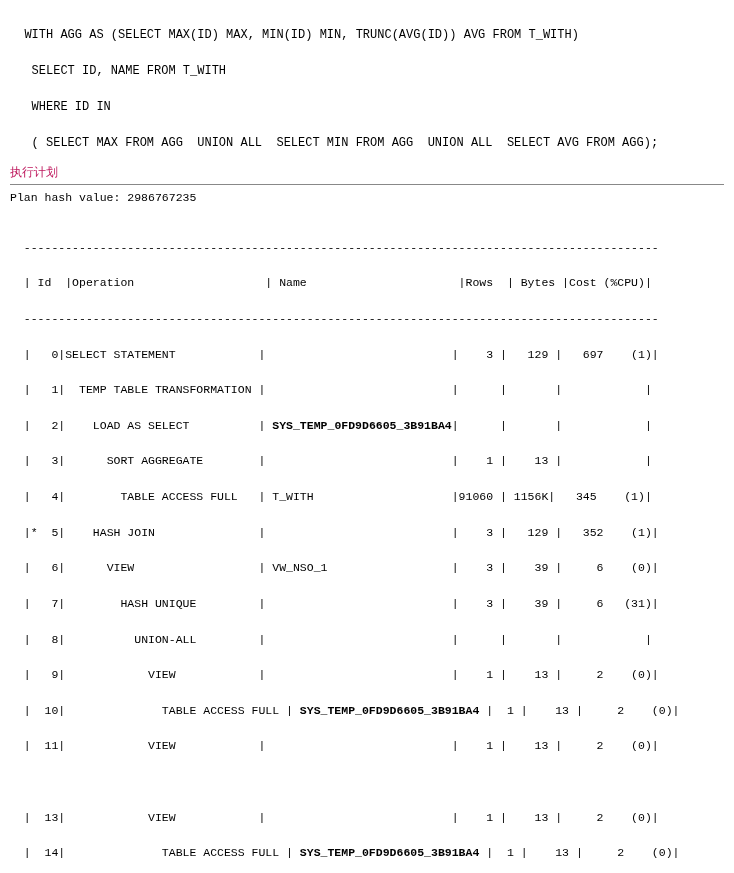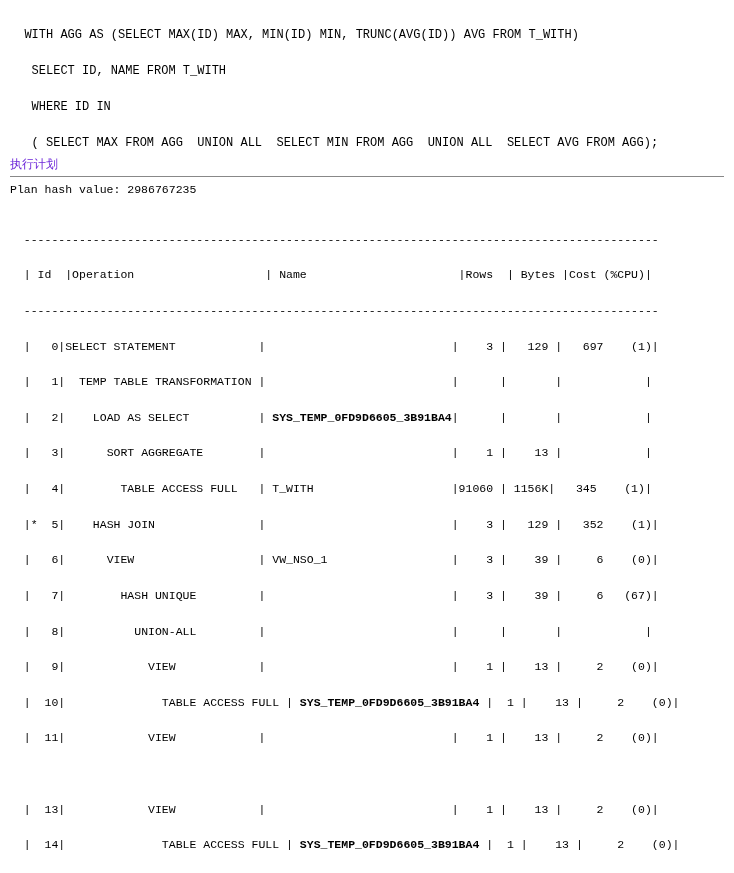--- a/index.html
+++ b/index.html
@@ -8,26 +8,26 @@
       font-family: 'Courier New', Courier, monospace;
       font-size: 12px;
       color: #000000;
       padding: 8px 10px;
       width: 734px;
       min-height: 873px;
     }
     .sql-block {
       white-space: pre;
       line-height: 1.5;
-      margin-bottom: 4px;
+      margin-bottom: 12px;
     }
     .section-title {
       font-family: Liberation Mono, monospace;
       font-size: 12px;
-      color: #6d28d9;
+      color: #be185d;
       margin-top: 4px;
       margin-bottom: 2px;
     }
     .divider {
       border: none;
       border-top: 1px solid #aaa;
       margin: 2px 0;
     }
     .plan-table {
       white-space: pre;
@@ -65,21 +65,21 @@
   <span>--------------------------------------------------------------------------------------------</span><br>
   <span>| Id  |Operation                   | Name                      |Rows  | Bytes |Cost (%CPU)|</span><br>
   <span>--------------------------------------------------------------------------------------------</span><br>
   <span>|   0|SELECT STATEMENT            |                           |    3 |   129 |   697    (1)|</span><br>
   <span>|   1|  TEMP TABLE TRANSFORMATION |                           |      |       |            |</span><br>
   <span>|   2|    LOAD AS SELECT          | <span class="bold-name">SYS_TEMP_0FD9D6605_3B91BA4</span>|      |       |            |</span><br>
   <span>|   3|      SORT AGGREGATE        |                           |    1 |    13 |            |</span><br>
   <span>|   4|        TABLE ACCESS FULL   | T_WITH                    |91060 | 1156K|   345    (1)|</span><br>
   <span>|*  5|    HASH JOIN               |                           |    3 |   129 |   352    (1)|</span><br>
   <span>|   6|      VIEW                  | VW_NSO_1                  |    3 |    39 |     6    (0)|</span><br>
-  <span>|   7|        HASH UNIQUE         |                           |    3 |    39 |     6   (67)|</span><br>
+  <span>|   7|        HASH UNIQUE         |                           |    3 |    39 |     6   (31)|</span><br>
   <span>|   8|          UNION-ALL         |                           |      |       |            |</span><br>
   <span>|   9|            VIEW            |                           |    1 |    13 |     2    (0)|</span><br>
   <span>|  10|              TABLE ACCESS FULL | <span class="bold-name">SYS_TEMP_0FD9D6605_3B91BA4</span> |  1 |    13 |     2    (0)|</span><br>
   <span>|  11|            VIEW            |                           |    1 |    13 |     2    (0)|</span><br>
   <br>
   <span>|  13|            VIEW            |                           |    1 |    13 |     2    (0)|</span><br>
   <span>|  14|              TABLE ACCESS FULL | <span class="bold-name">SYS_TEMP_0FD9D6605_3B91BA4</span> |  1 |    13 |     2    (0)|</span><br>
   <br>
   
 </div>

